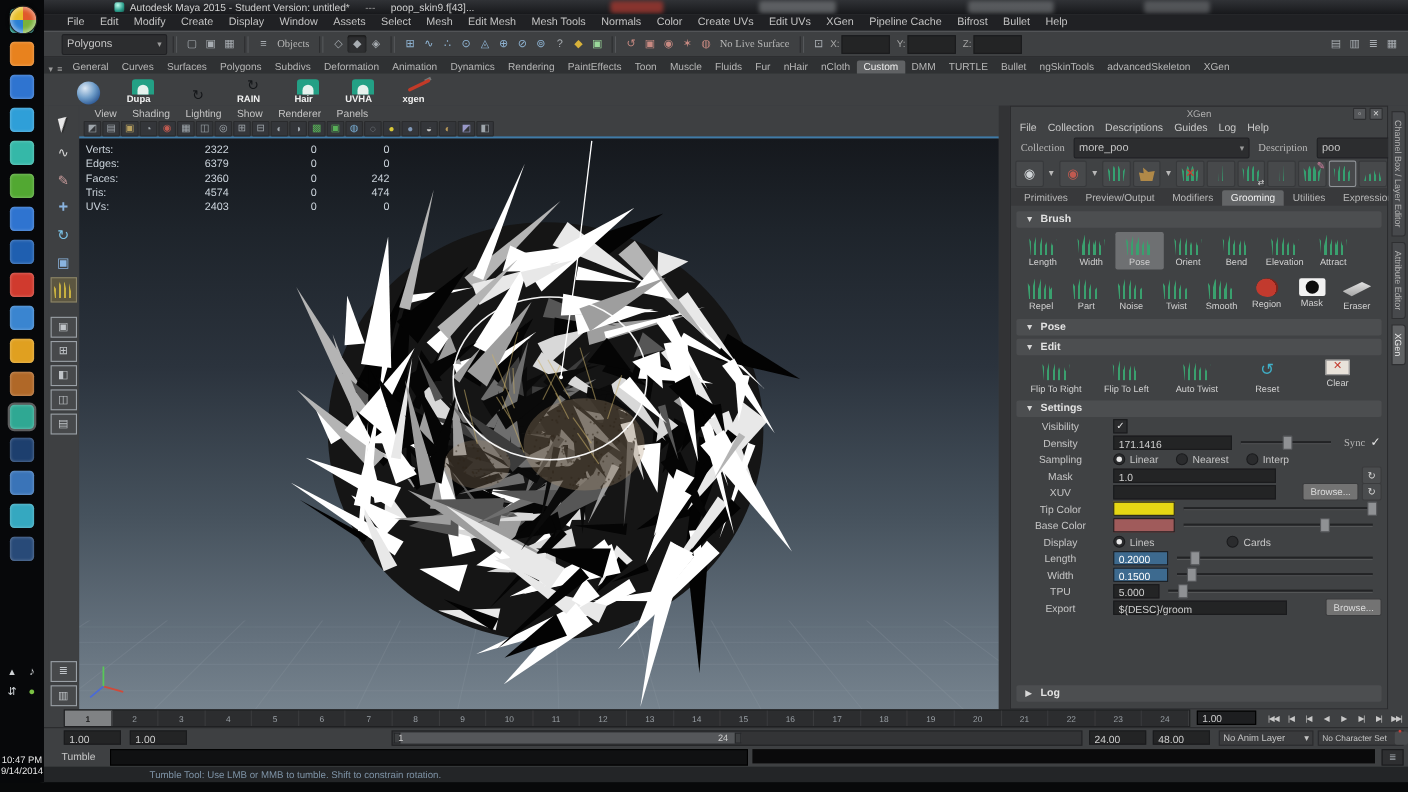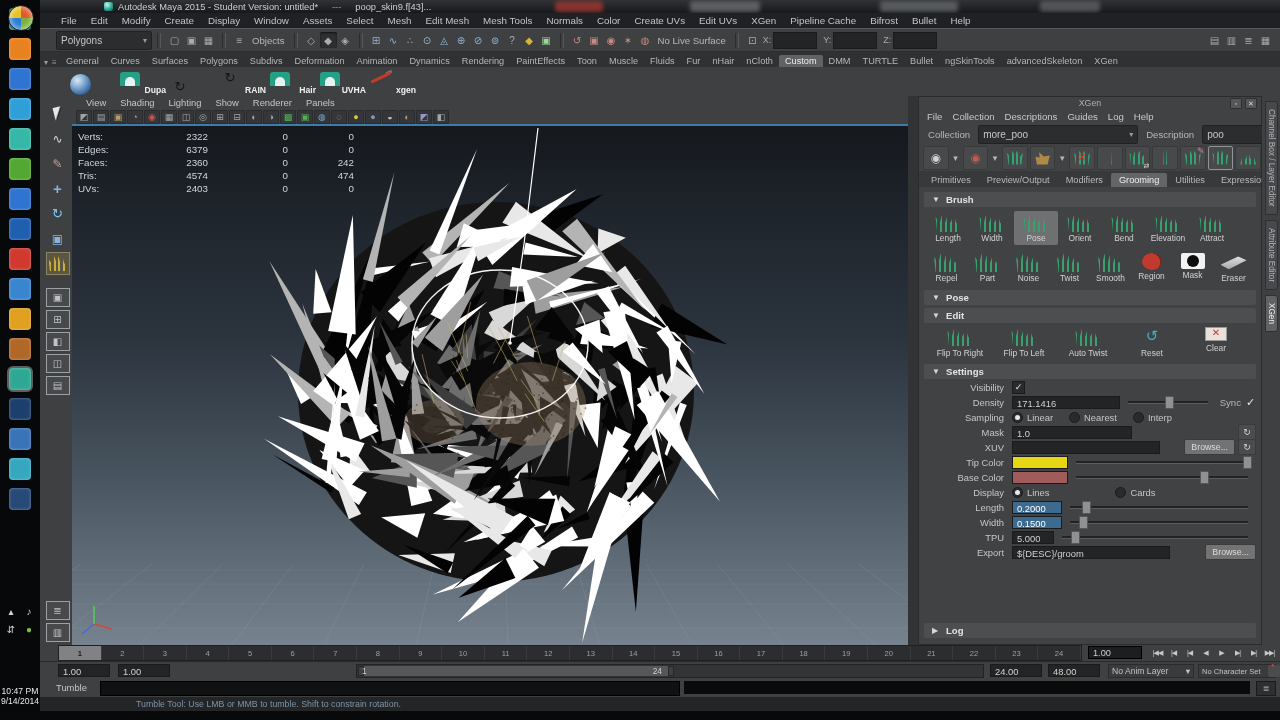--- a/index.html
+++ b/index.html
@@ -29,21 +29,21 @@
   #menubar{left:40px;top:13px;width:1240px;height:15px;background:#202124;display:flex;align-items:center;padding-left:14px;box-sizing:border-box;}
   .menu-item{padding:0 7px;color:#c4c4c4;font-size:9.8px;}
   
   #statusline{left:40px;top:28px;width:1240px;height:24px;background:#3e4042;border-top:1px solid #55575a;border-bottom:1px solid #2c2d2f;display:flex;align-items:center;padding-left:16px;box-sizing:border-box;}
   .dd{height:17px;background:#2c2d2f;border:1px solid #202124;border-radius:2px;display:flex;align-items:center;justify-content:space-between;padding:0 4px;color:#c6c6c6;}
   .dd .car{color:#9a9a9a;font-size:8px;margin-left:4px;}
   #mode-dd{width:86px;}
   .sepv{width:2px;height:15px;border-left:1px solid #2c2d2f;border-right:1px solid #55575a;margin:0 5px;}
   .si{width:17px;height:16px;display:flex;align-items:center;justify-content:center;font-size:10px;color:#a8adb2;border-radius:2px;}
   .si.dark{background:#2e2f31;box-shadow:inset 0 1px 2px #111;}
-  .lbl{color:#b8b8b8;font-size:9.6px;margin:0 4px;}
+  .lbl{color:#b8b8b8;font-size:9.6px;margin:0 4px;font-family:Liberation Serif, serif;}
   .coord{width:42px;height:15px;background:#232425;border:1px solid #1a1b1d;margin-right:4px;}
   .coordl{color:#a8a8a8;font-size:9px;margin:0 2px;}
   
   #shelftabs{left:40px;top:52px;width:1240px;height:15px;background:#2f3133;display:flex;align-items:flex-end;padding-left:4px;box-sizing:border-box;}
   .shmini{color:#9a9a9a;font-size:8px;width:8px;}
   .shelf-tab{padding:1px 6px;font-size:9.2px;color:#b6b6b6;white-space:nowrap;}
   .shelf-tab.active{background:#606264;color:#ededed;border-radius:2px 2px 0 0;}
   #shelfrow{left:40px;top:67px;width:1240px;height:29px;background:#3e4042;display:flex;align-items:center;padding-left:18px;box-sizing:border-box;gap:6px;}
   .shelf-item{width:44px;display:flex;flex-direction:column;align-items:center;justify-content:flex-end;height:27px;}
   .shelf-item .slabel{font-size:8.6px;font-weight:bold;color:#f0f0f0;line-height:9px;}
@@ -130,21 +130,21 @@
   .bico.ico-clear::after{content:"✕";position:absolute;left:0;right:0;top:-1px;text-align:center;color:#c23a2e;font-size:10px;font-weight:bold;}
   .bico.ico-reset{background:none;clip-path:none;}
   .bico.ico-reset::after{content:"↺";position:absolute;left:0;right:0;top:0;text-align:center;color:#3fb0c8;font-size:15px;}
   .bico.ico-twist::after{content:"●";position:absolute;left:10px;top:-3px;color:#c05a50;font-size:6px;}
   .bico.ico-flip::after{content:"▾";position:absolute;left:8px;top:-4px;color:#b05050;font-size:8px;}
   .edit-row{display:flex;padding:4px 0 3px 4px;}
   .ecell{width:64px;display:flex;flex-direction:column;align-items:center;}
   .ecell .blab{font-size:8.4px;color:#d2d2d2;margin-top:2px;white-space:nowrap;}
   
   .srow{display:flex;align-items:center;height:14px;margin:1px 0;position:relative;}
-  .slabel{width:80px;text-align:right;padding-right:8px;color:#c6c6c6;font-size:9.4px;flex:none;}
+  .slabel{width:80px;text-align:center;padding-right:8px;color:#c6c6c6;font-size:9.4px;flex:none;}
   .chk{width:11px;height:11px;background:#2a2b2d;border:1px solid #1a1b1d;color:#e8e8e8;font-size:9px;line-height:11px;text-align:center;}
   .field{height:13px;background:#232425;border:1px solid #1a1b1d;color:#d0d0d0;font-size:9.4px;line-height:13px;padding-left:4px;box-sizing:border-box;}
   .field.sel{background:#3d6a8f;color:#fff;}
   .track{position:relative;height:2px;background:#222325;border-bottom:1px solid #5a5c5e;flex:1;margin:0 8px;}
   .knob{position:absolute;top:-5px;width:7px;height:11px;background:#8f9194;border:1px solid #55575a;border-radius:1px;}
   .radio{width:9px;height:9px;border-radius:50%;background:#2a2b2d;border:1px solid #1a1b1d;margin-right:4px;position:relative;}
   .ropt.active .radio::after{content:"";position:absolute;left:2px;top:2px;width:5px;height:5px;border-radius:50%;background:#e8e8e8;}
   .ropt{display:flex;align-items:center;margin-right:6px;font-size:9.4px;color:#c6c6c6;}
   .swatch{width:54px;height:11px;border:1px solid #1a1b1d;}
   .mbtn{height:14px;background:#737373;border:1px solid #3a3b3d;border-radius:2px;font-size:8.8px;color:#dcdcdc;display:flex;align-items:center;padding:0 6px;}
@@ -1217,21 +1217,21 @@
               <span>Nearest</span>
             </span>
             <span class="ropt">
               <span class="radio"></span>
               <span>Interp</span>
             </span>
           </span>
       </div>
       <div class="srow">
         <span class="slabel">Mask</span>
-        <span class="field" style="width:120px">1.0</span>
+        <span class="field" style="width:148px">1.0</span>
         <span style="flex:1"></span>
         <span class="rbtn">↻</span>
       </div>
       <div class="srow">
         <span class="slabel">XUV</span>
         <span class="field" style="width:148px"></span>
         <span style="flex:1"></span>
         <span class="mbtn">Browse...</span>
         <span class="rbtn" style="margin-left:3px">↻</span>
       </div>

